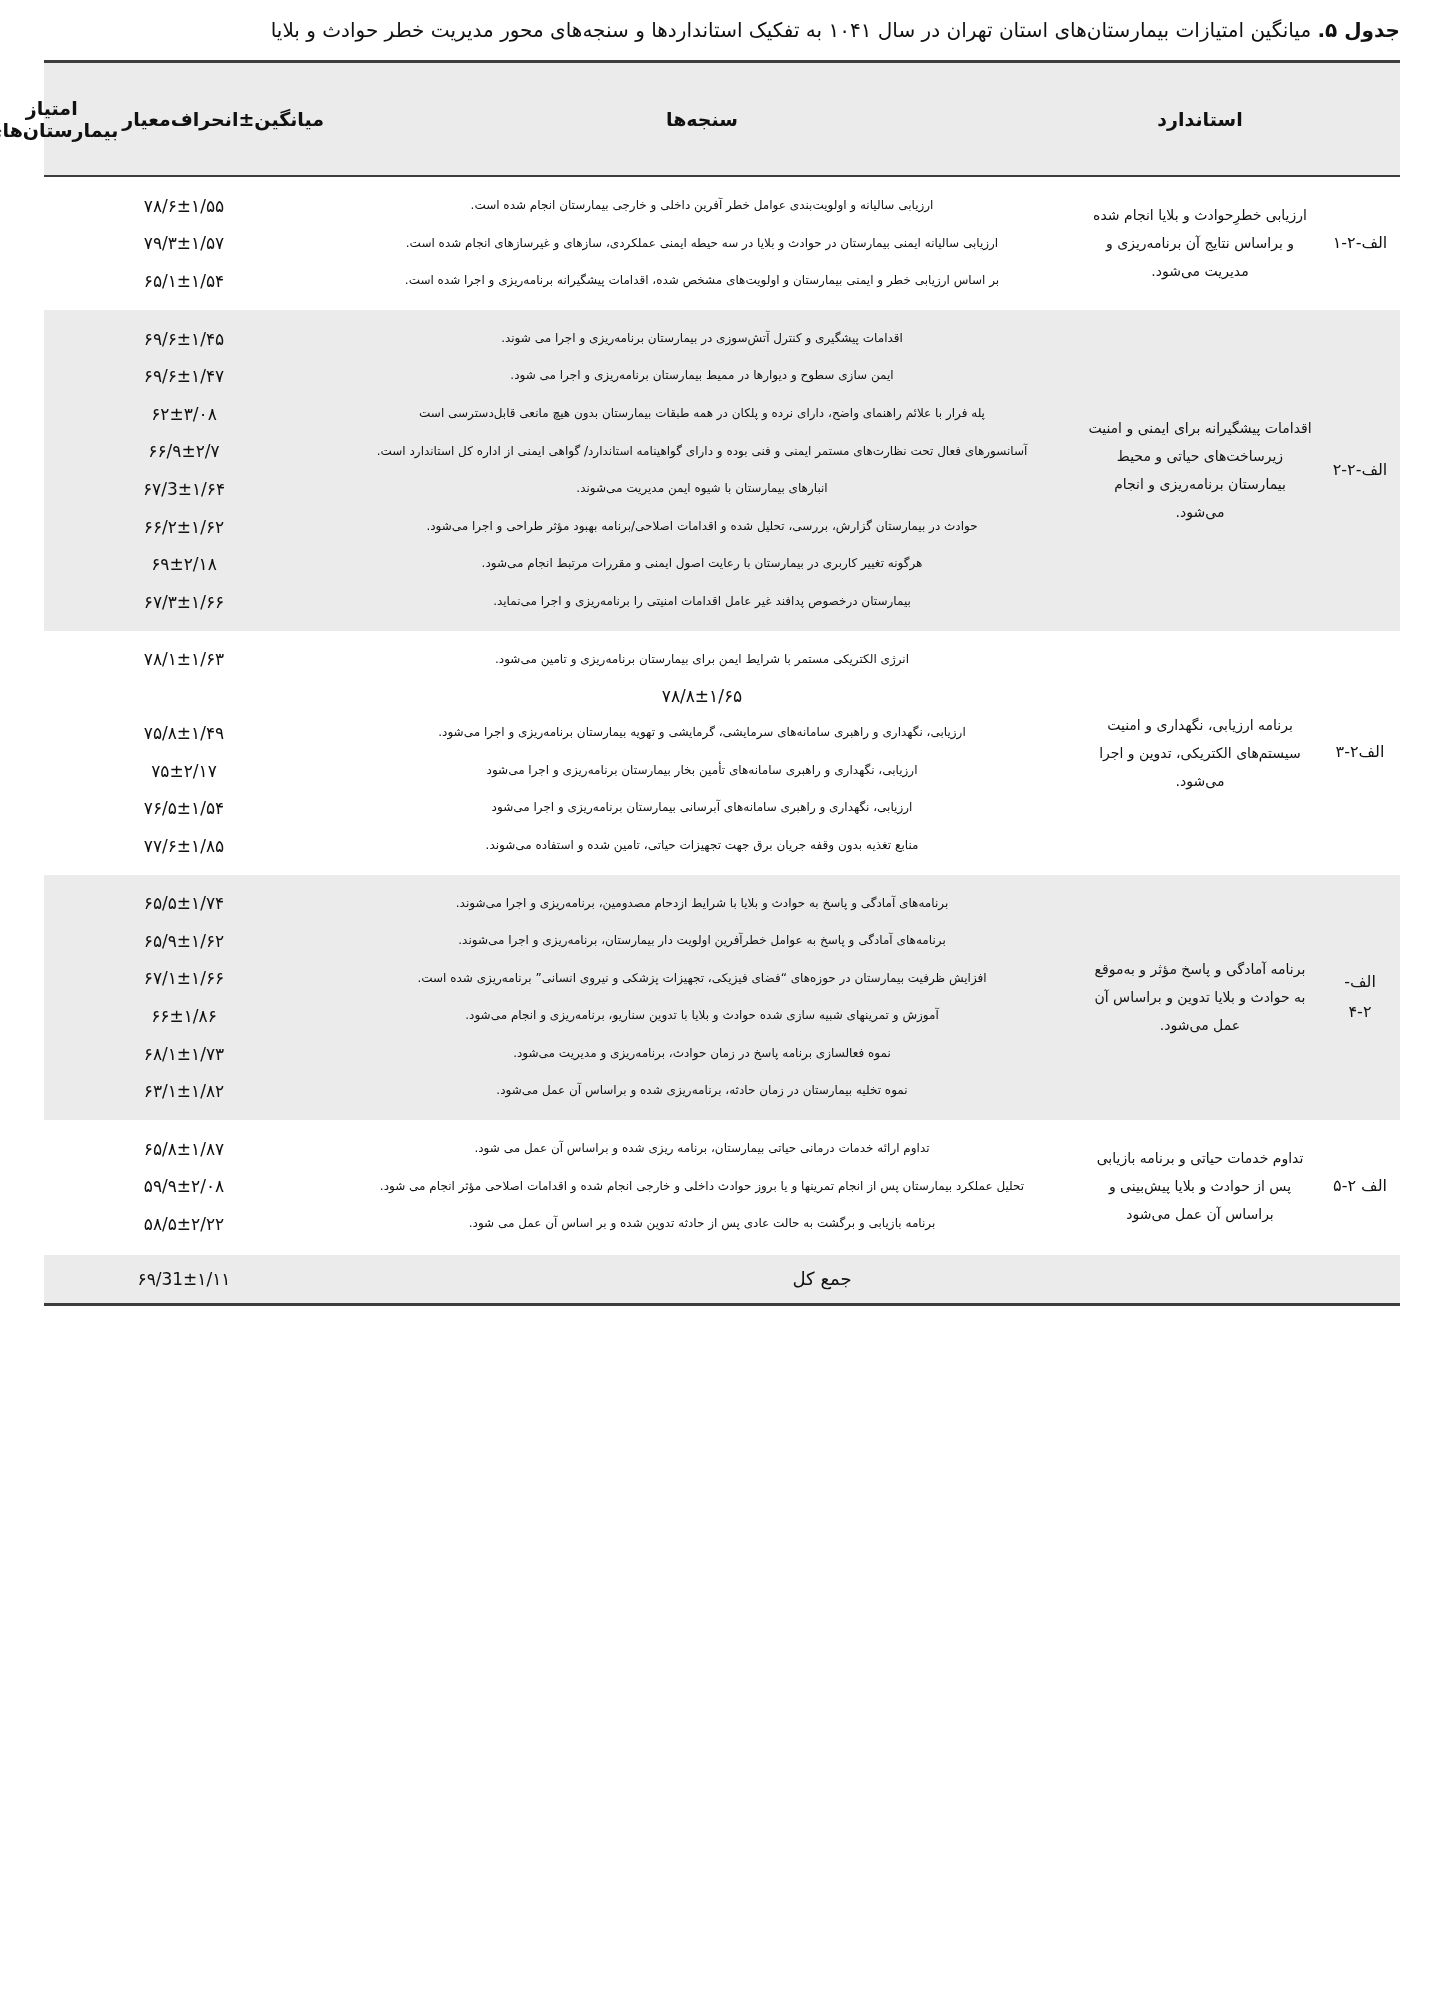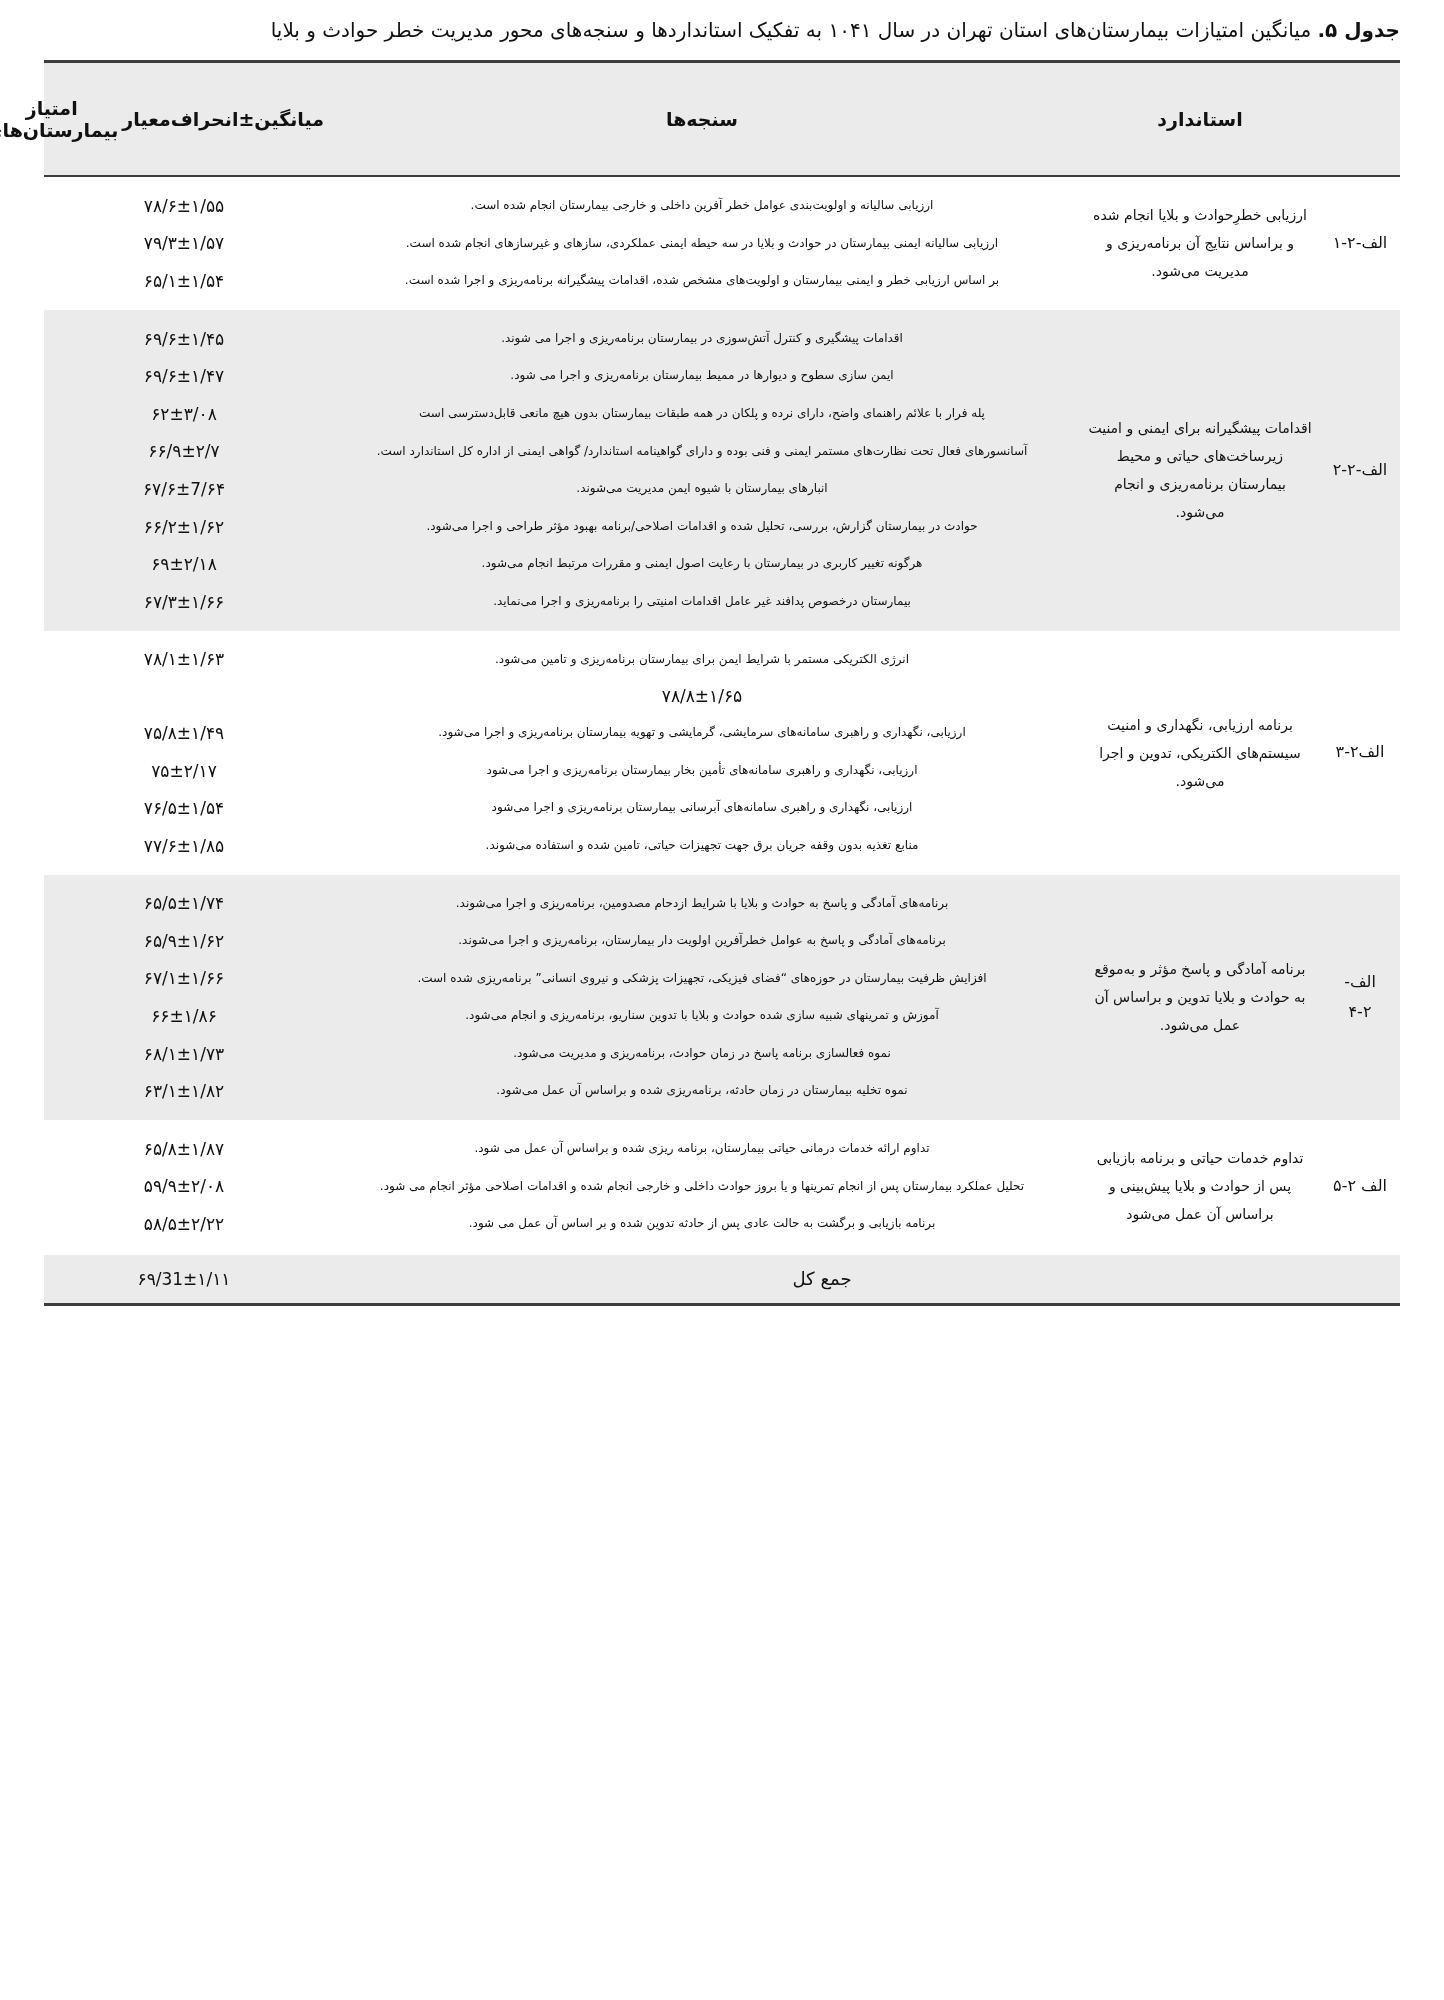--- a/index.html
+++ b/index.html
@@ -124,21 +124,21 @@
           <div class="measure-row">
             <div class="measure-text">پله فرار با علائم راهنمای واضح، دارای نرده و پلکان در همه طبقات بیمارستان بدون هیچ مانعی قابل‌دسترسی است</div>
             <div class="score-text">۶۲±۳/۰۸</div>
           </div>
           <div class="measure-row">
             <div class="measure-text">آسانسورهای فعال تحت نظارت‌های مستمر ایمنی و فنی بوده و دارای گواهینامه استاندارد/ گواهی ایمنی از اداره کل استاندارد است.</div>
             <div class="score-text">۶۶/۹±۲/۷</div>
           </div>
           <div class="measure-row">
             <div class="measure-text">انبارهای بیمارستان با شیوه ایمن مدیریت می‌شوند.</div>
-            <div class="score-text">۶۷/۶±7/۶۴</div>
+            <div class="score-text">۶۷/3±۱/۶۴</div>
           </div>
           <div class="measure-row">
             <div class="measure-text">حوادث در بیمارستان گزارش، بررسی، تحلیل شده و اقدامات اصلاحی/برنامه بهبود مؤثر طراحی و اجرا می‌شود.</div>
             <div class="score-text">۶۶/۲±۱/۶۲</div>
           </div>
           <div class="measure-row">
             <div class="measure-text">هرگونه تغییر کاربری در بیمارستان با رعایت اصول ایمنی و مقررات مرتبط انجام می‌شود.</div>
             <div class="score-text">۶۹±۲/۱۸</div>
           </div>
           <div class="measure-row">

